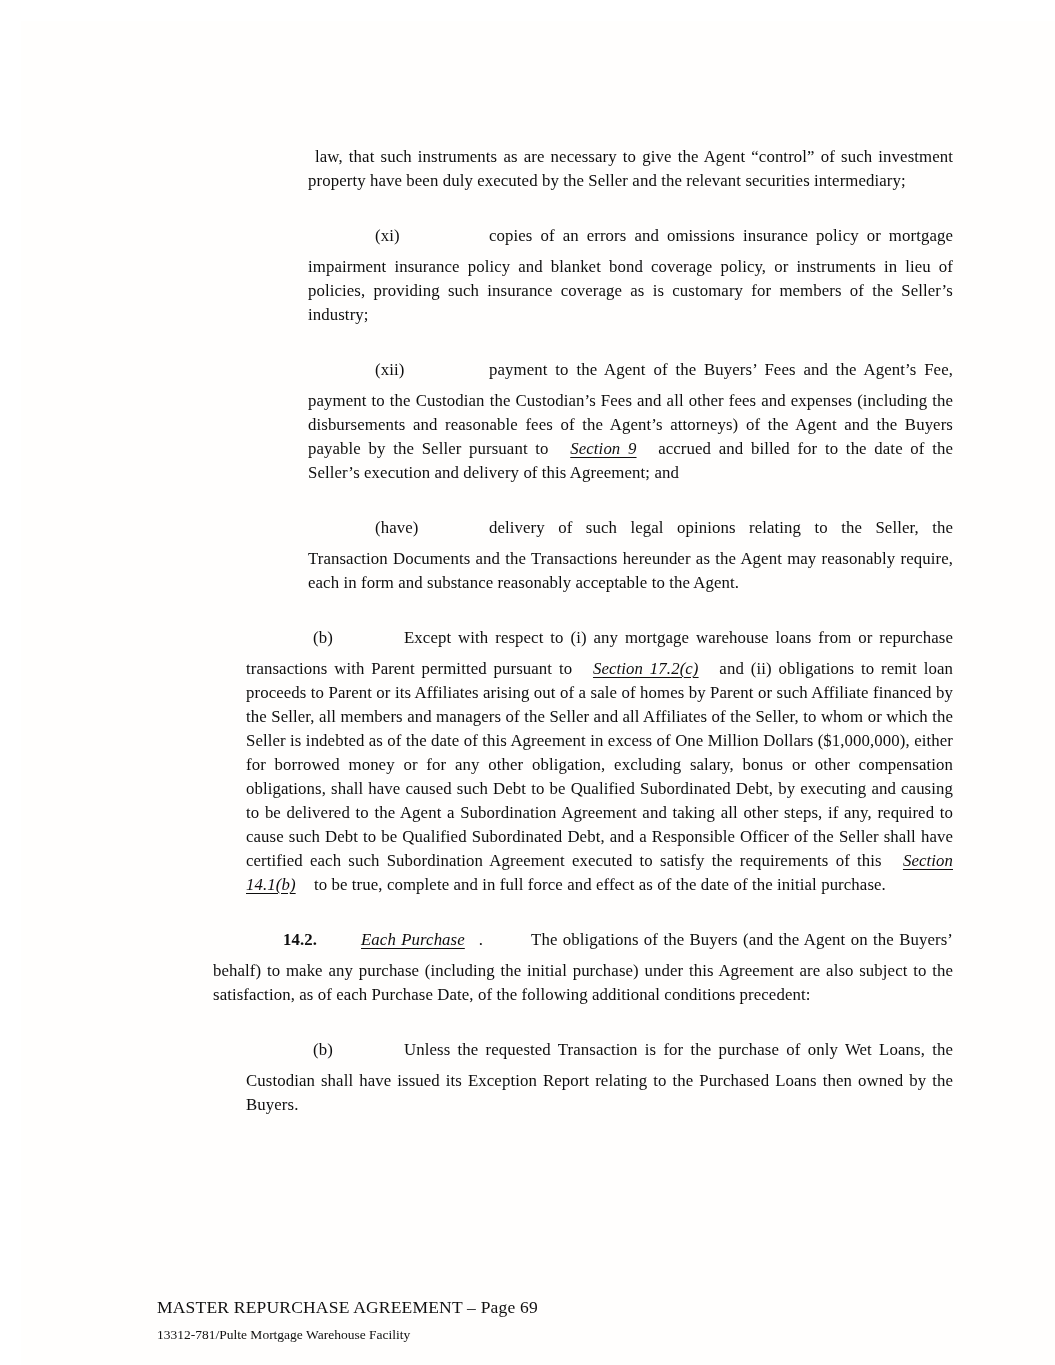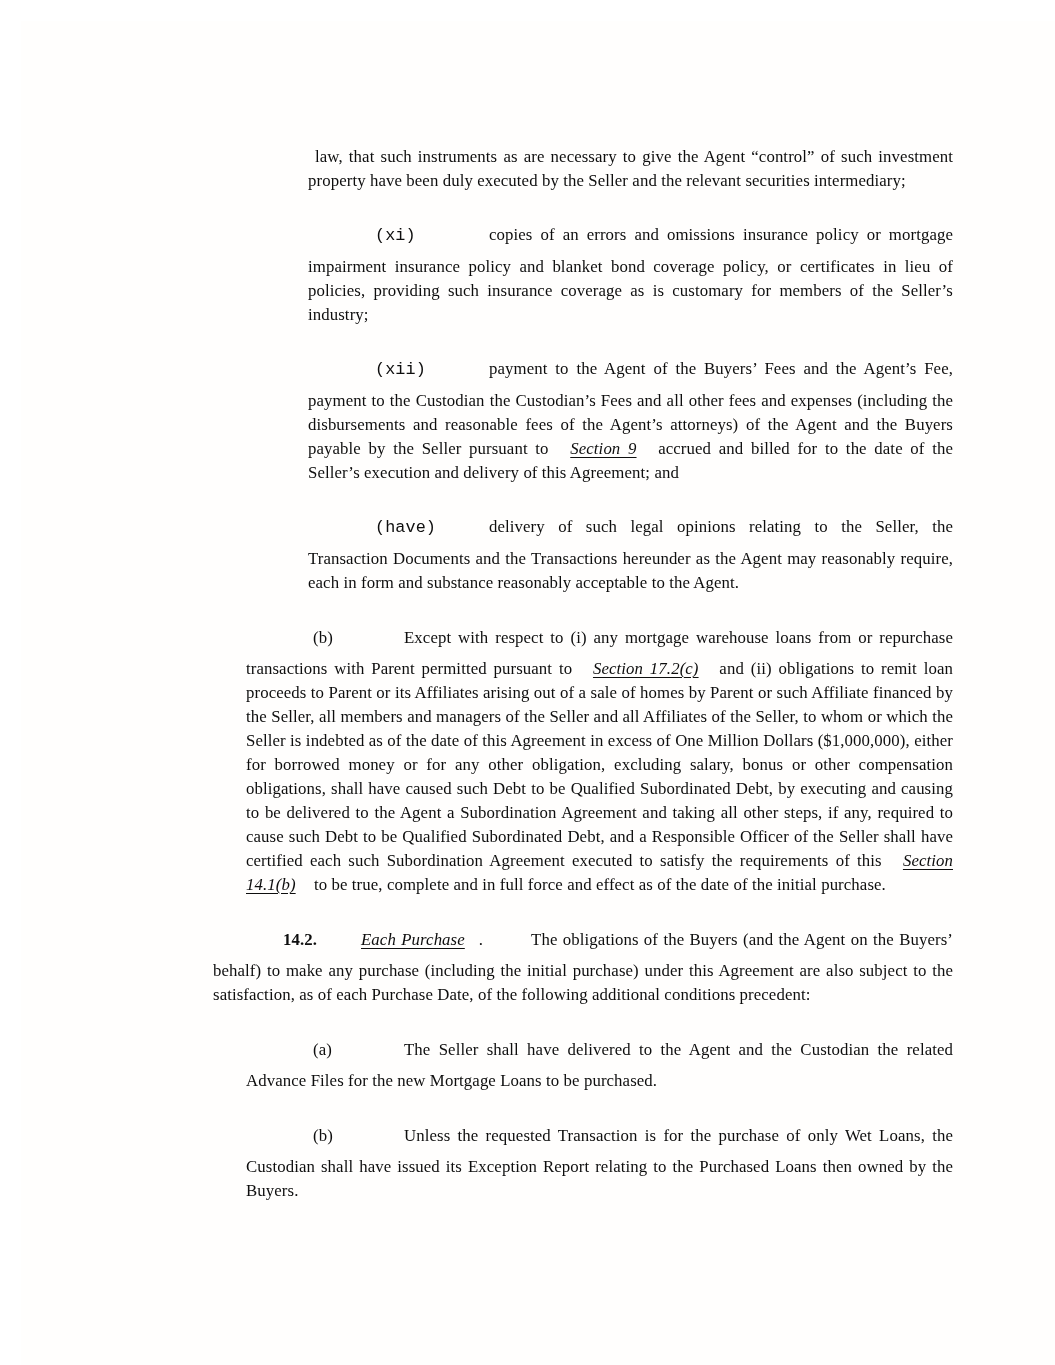--- a/index.html
+++ b/index.html
@@ -29,21 +29,21 @@
   .para { margin-bottom: 24px; }
   .para:last-child { margin-bottom: 0; }
   
   .lvl-sub     { margin-left: 95px; }   
   .lvl-item    { margin-left: 33px; }   
   .lvl-section { margin-left: 0; }      
   .fli.lvl-sub, .fli.lvl-item { text-indent: 60px; }
   .fli.lvl-section { text-indent: 63px; }
   
   .pnum { display: inline-block; text-indent: 0; }
-  .pnum-sub { min-width: 100px; font-family: Liberation Mono, monospace; }
+  .pnum-sub { min-width: 100px; }
   .pnum-item { min-width: 77px; }
   .pnum-section { min-width: 64px; font-weight: bold; }
   .tab-sm { display: inline-block; width: 20px; text-indent: 0; }
   .u {
     text-decoration: underline;
     text-decoration-thickness: 1.4px;
     text-underline-offset: 2.5px;
     font-style: italic;
   }
   .footer {
@@ -54,23 +54,24 @@
   }
   .f1 { font-size: 17.5px; line-height: 23px; letter-spacing: 0.2px; }
   .f2 { font-size: 13.5px; line-height: 17px; }
 </style>
 </head>
 <body>
 
 <main class="sheet" style="background: rgb(255, 254, 253);">
   <section class="doc" style="color: rgb(14, 14, 14);">
       <p class="para lvl-sub"><span>law, that such instruments as are necessary to give the Agent “control” of such investment property have been duly executed by the Seller and the relevant securities intermediary;</span></p>
-      <p class="para lvl-sub fli"><span class="pnum pnum-sub">(xi)</span><span>copies of an errors and omissions insurance policy or mortgage impairment insurance policy and blanket bond coverage policy, or certificates in lieu of policies, providing such insurance coverage as is customary for members of the Seller’s industry;</span></p>
+      <p class="para lvl-sub fli"><span class="pnum pnum-sub">(xi)</span><span>copies of an errors and omissions insurance policy or mortgage impairment insurance policy and blanket bond coverage policy, or instruments in lieu of policies, providing such insurance coverage as is customary for members of the Seller’s industry;</span></p>
       <p class="para lvl-sub fli"><span class="pnum pnum-sub">(xii)</span><span>payment to the Agent of the Buyers’ Fees and the Agent’s Fee, payment to the Custodian the Custodian’s Fees and all other fees and expenses (including the disbursements and reasonable fees of the Agent’s attorneys) of the Agent and the Buyers payable by the Seller pursuant to </span><span class="u">Section 9</span><span> accrued and billed for to the date of the Seller’s execution and delivery of this Agreement; and</span></p>
       <p class="para lvl-sub fli"><span class="pnum pnum-sub">(have)</span><span>delivery of such legal opinions relating to the Seller, the Transaction Documents and the Transactions hereunder as the Agent may reasonably require, each in form and substance reasonably acceptable to the Agent.</span></p>
       <p class="para lvl-item fli"><span class="pnum pnum-item">(b)</span><span>Except with respect to (i)&nbsp;any mortgage warehouse loans from or repurchase transactions with Parent permitted pursuant to </span><span class="u">Section 17.2(c)</span><span> and (ii)&nbsp;obligations to remit loan proceeds to Parent or its Affiliates arising out of a sale of homes by Parent or such Affiliate financed by the Seller, all members and managers of the Seller and all Affiliates of the Seller, to whom or which the Seller is indebted as of the date of this Agreement in excess of One Million Dollars ($1,000,000), either for borrowed money or for any other obligation, excluding salary, bonus or other compensation obligations, shall have caused such Debt to be Qualified Subordinated Debt, by executing and causing to be delivered to the Agent a Subordination Agreement and taking all other steps, if any, required to cause such Debt to be Qualified Subordinated Debt, and a Responsible Officer of the Seller shall have certified each such Subordination Agreement executed to satisfy the requirements of this </span><span class="u">Section 14.1(b)</span><span> to be true, complete and in full force and effect as of the date of the initial purchase.</span></p>
       <p class="para lvl-section fli"><span class="pnum pnum-section">14.2.</span><span class="u">Each Purchase</span><span>.</span><span class="tab-sm">&nbsp;</span><span>The obligations of the Buyers (and the Agent on the Buyers’ behalf) to make any purchase (including the initial purchase) under this Agreement are also subject to the satisfaction, as of each Purchase Date, of the following additional conditions precedent:</span></p>
-      <p class="para lvl-item fli"><span class="pnum pnum-item">(a)</span><span>The Seller shall have delivered to the Agent and the Custodian the related Advance Files for the new Mortgage Loans to be purchased.</span></p>
       <p class="para lvl-item fli"><span class="pnum pnum-item">(b)</span><span>Unless the requested Transaction is for the purchase of only Wet Loans, the Custodian shall have issued its Exception Report relating to the Purchased Loans then owned by the Buyers.</span></p>
     </section>
   <footer class="footer">
+    <div class="f1">MASTER REPURCHASE AGREEMENT – Page 69</div>
+    <div class="f2">13312-781/Pulte Mortgage Warehouse Facility</div>
   </footer>
 </main>
 
 </body></html>

